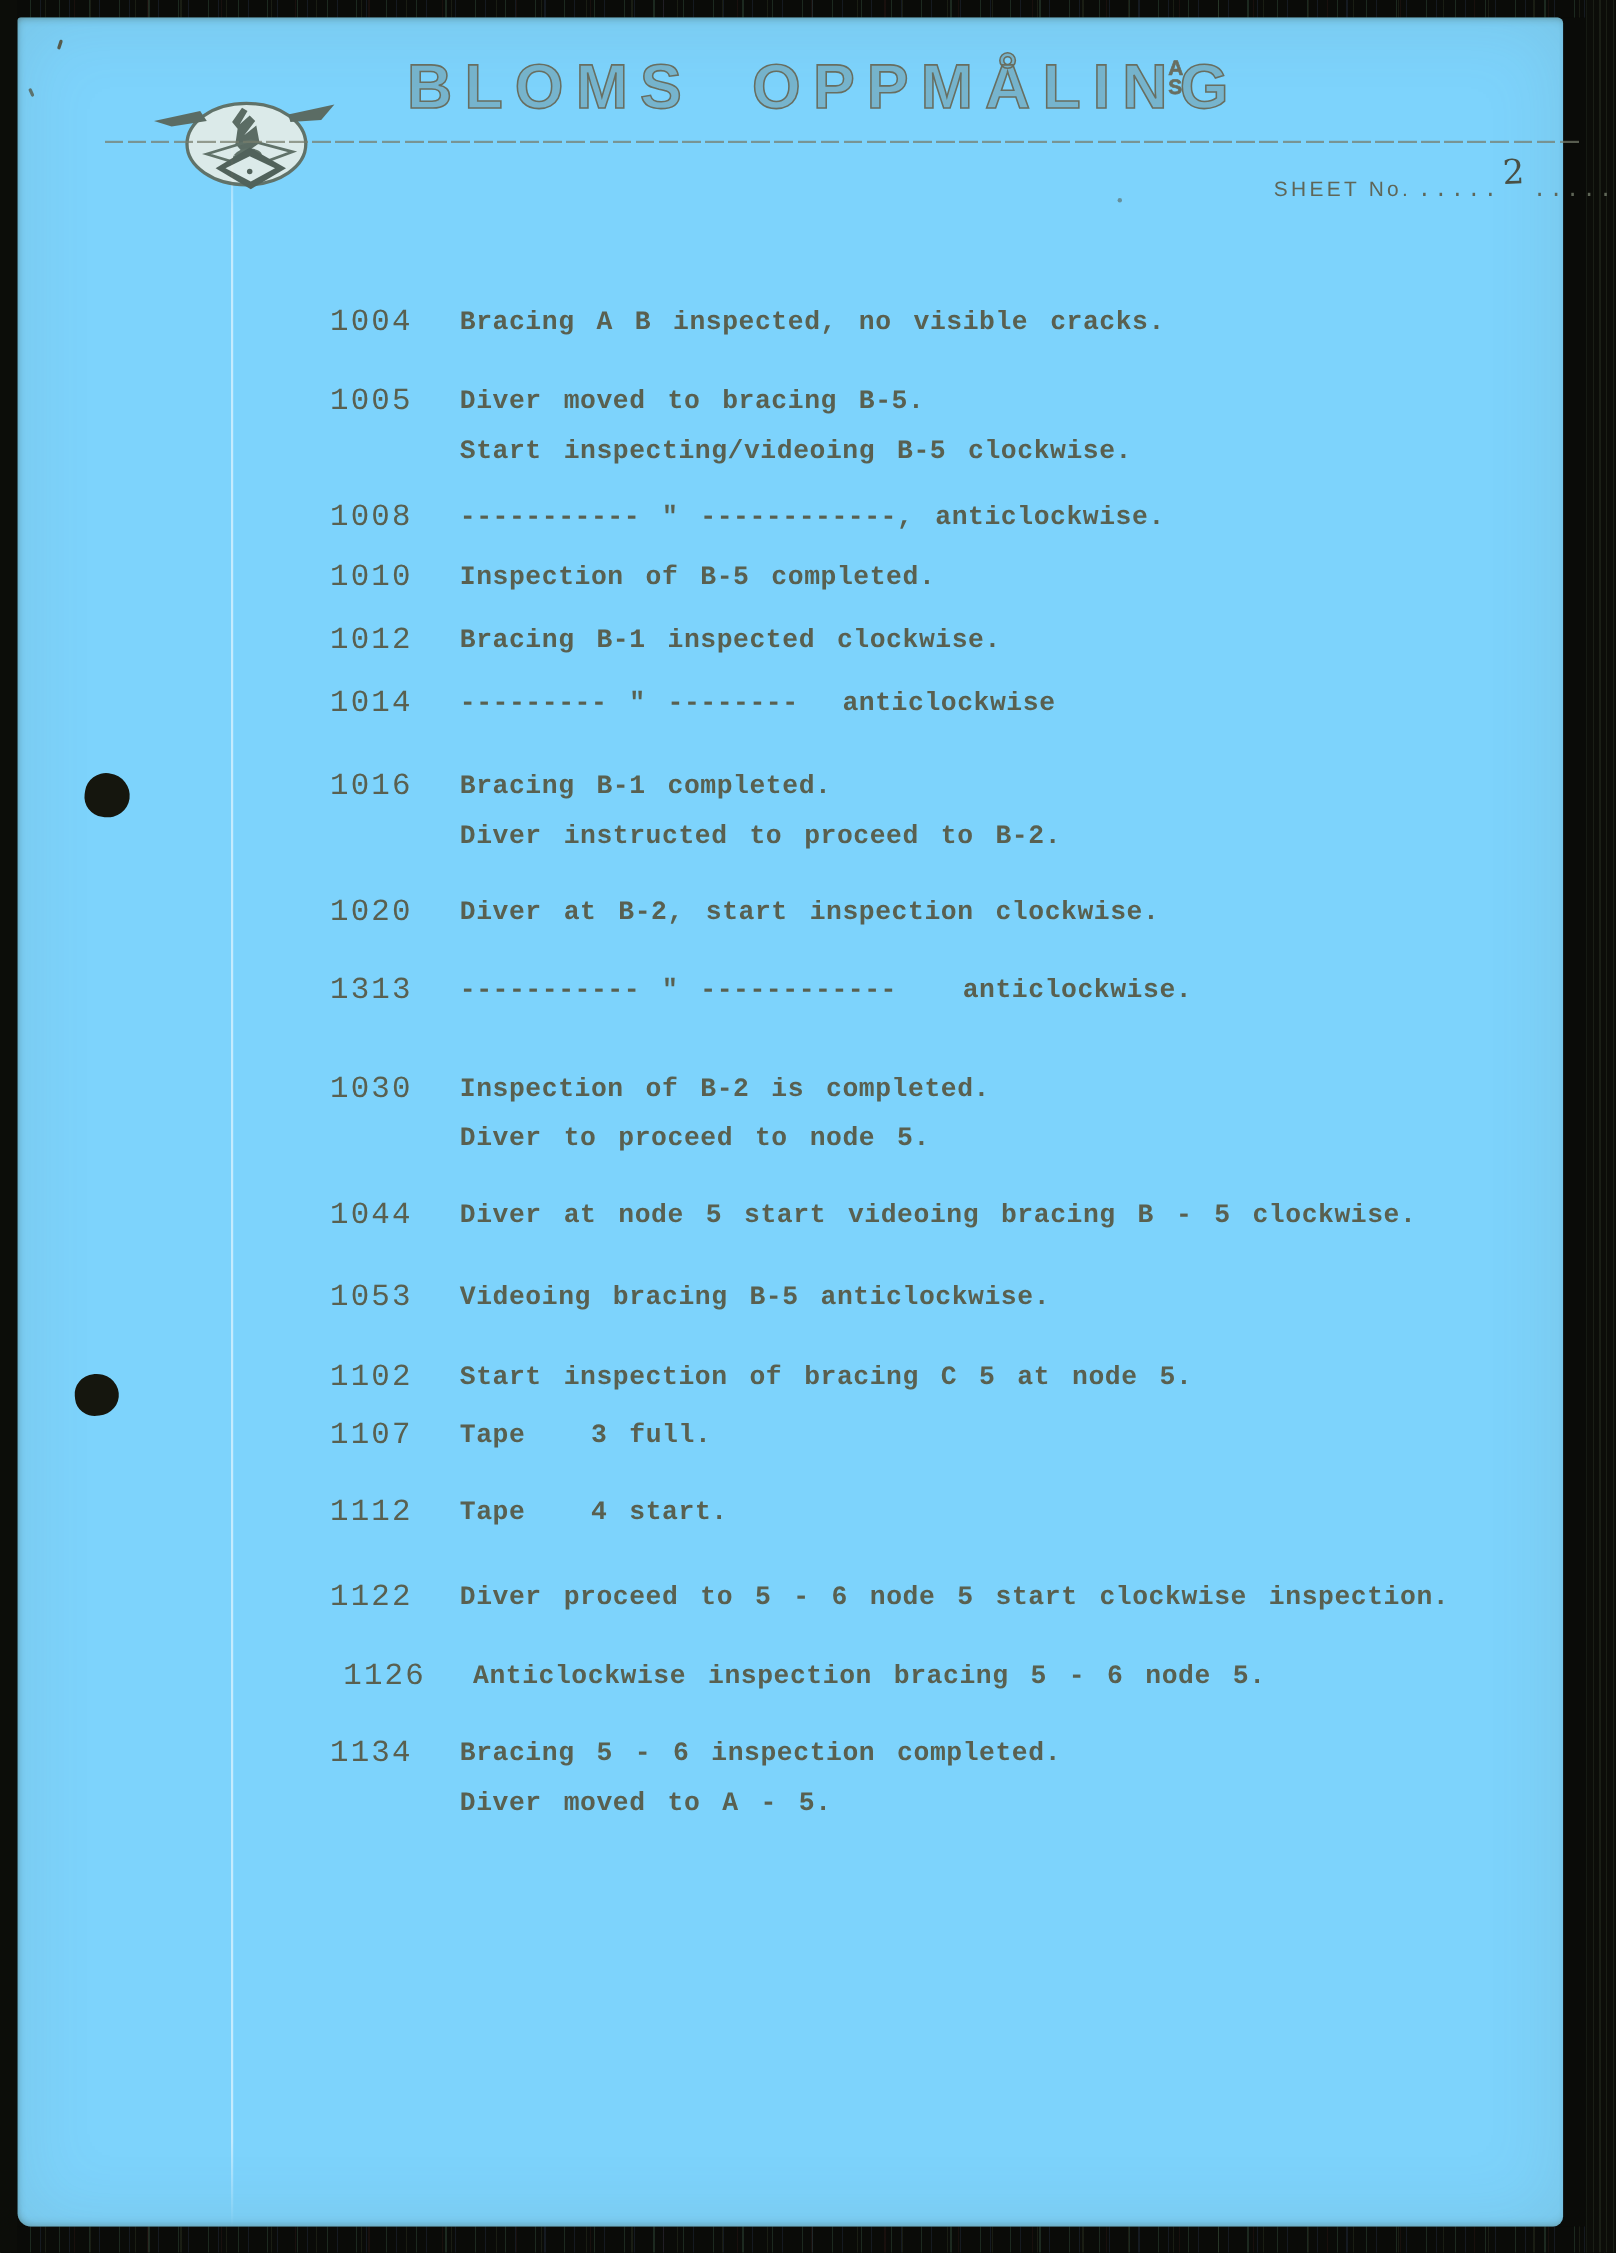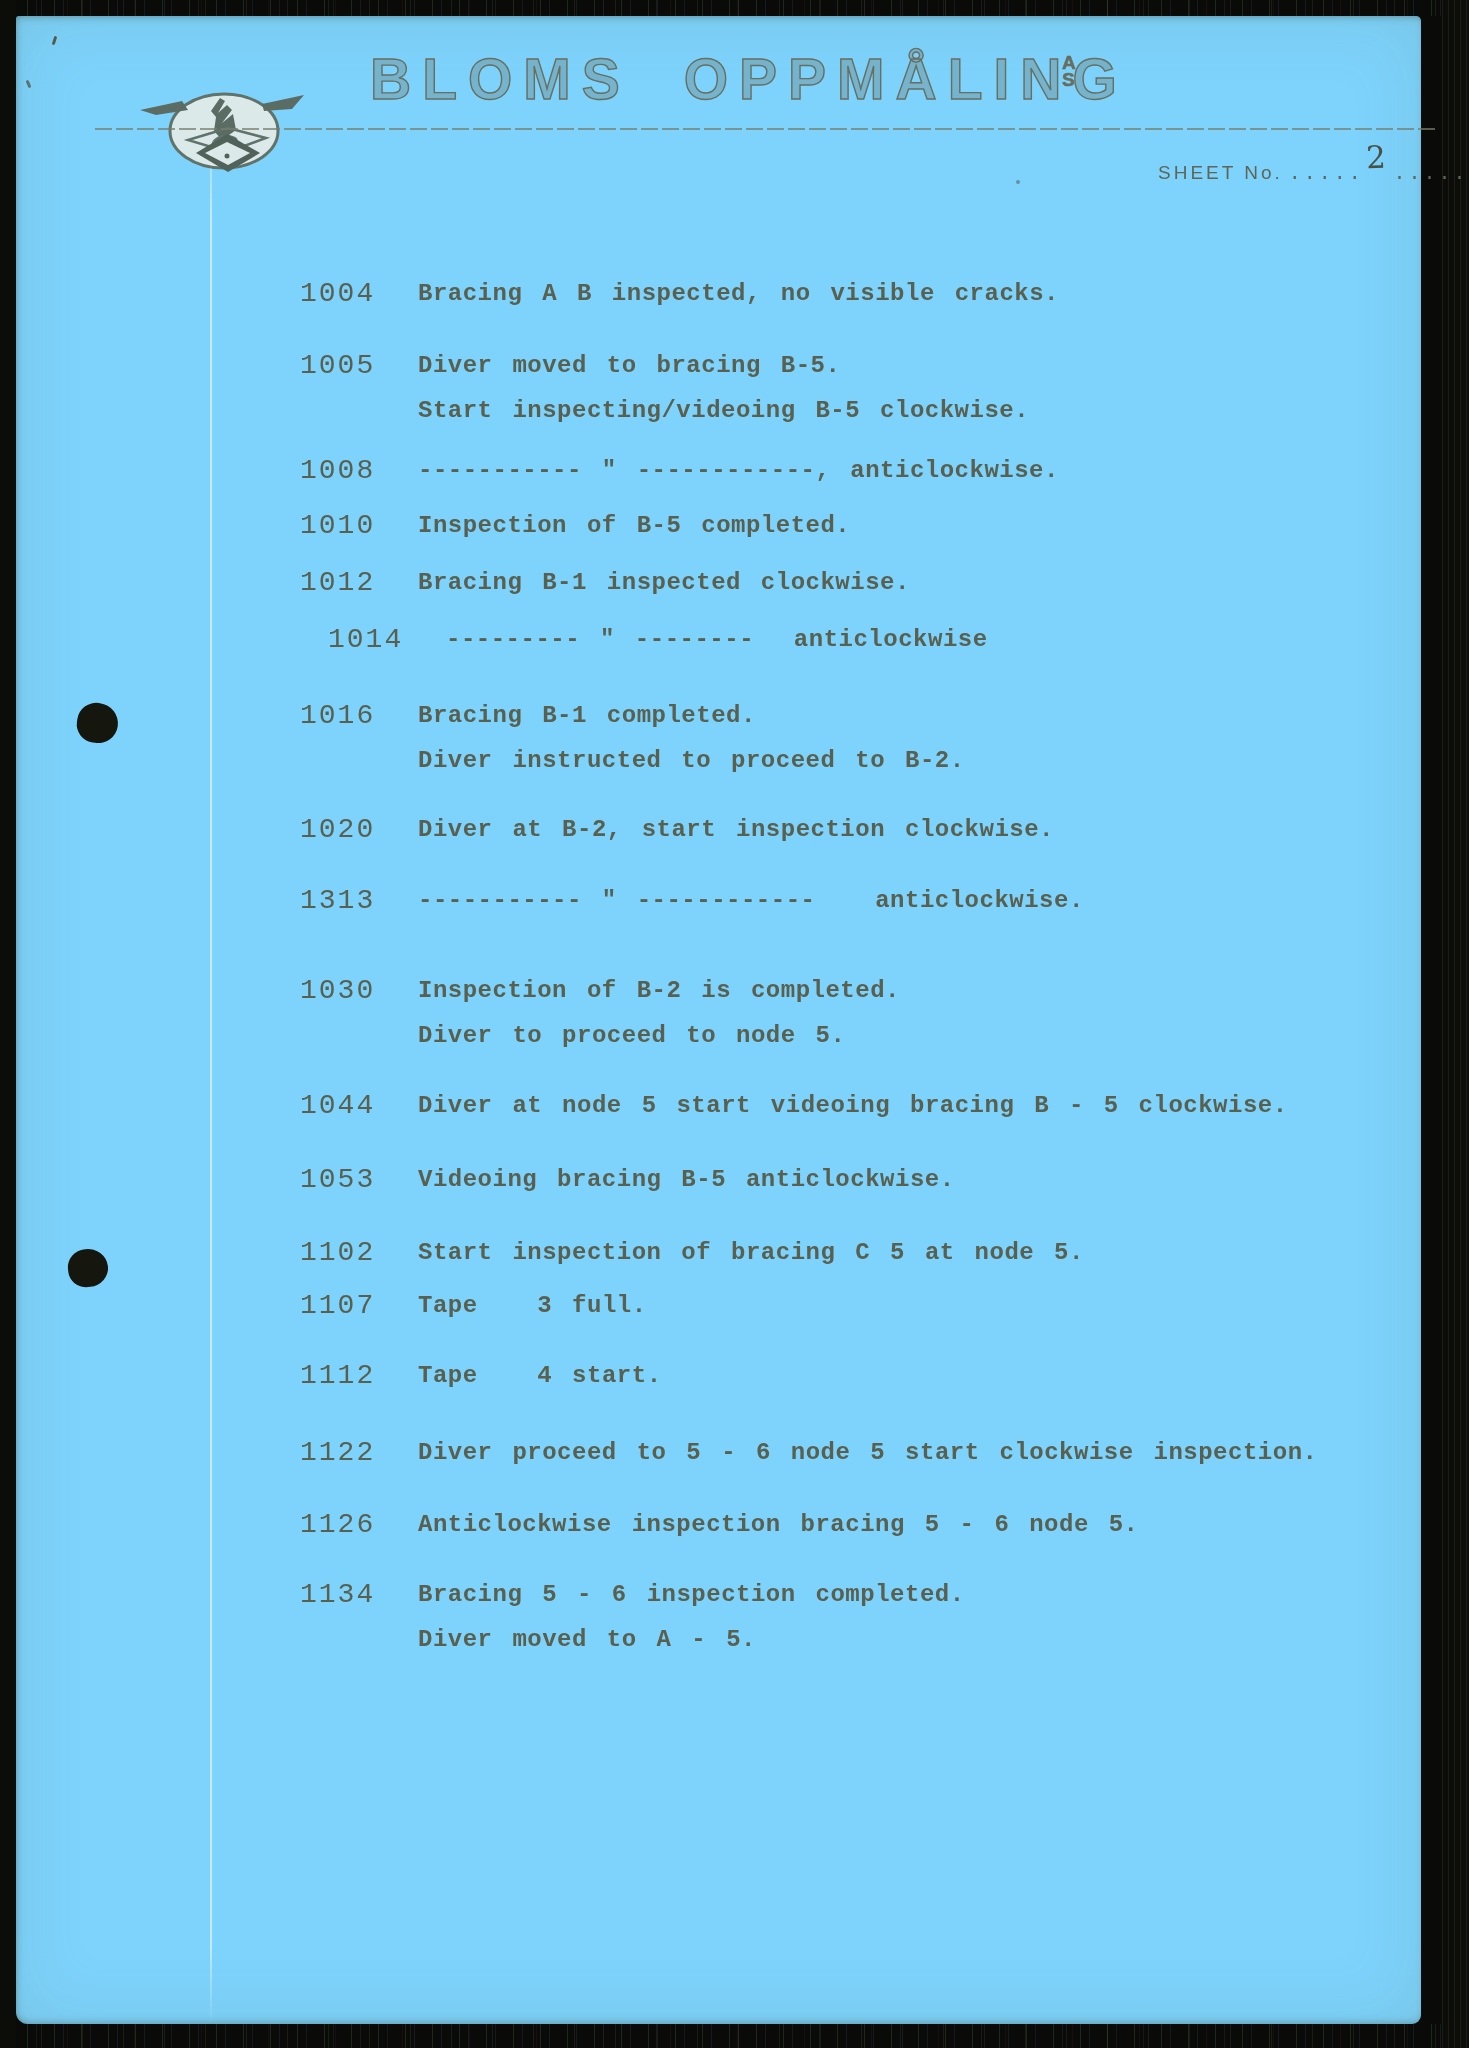--- a/index.html
+++ b/index.html
@@ -138,21 +138,21 @@
           <div class="entry-lines">
             <div class="entry-line">Inspection of B-5 completed.</div>
           </div>
         </div>
         <div class="entry" style="top: 544px;">
           <span class="entry-time">1012</span>
           <div class="entry-lines">
             <div class="entry-line">Bracing B-1 inspected clockwise.</div>
           </div>
         </div>
-        <div class="entry" style="top: 601px; margin-left: 28px;">
+        <div class="entry" style="top: 601px;">
           <span class="entry-time">1014</span>
           <div class="entry-lines">
             <div class="entry-line">--------- " --------  anticlockwise</div>
           </div>
         </div>
         <div class="entry" style="top: 677px;">
           <span class="entry-time">1016</span>
           <div class="entry-lines">
             <div class="entry-line">Bracing B-1 completed.</div>
             <div class="entry-line">Diver instructed to proceed to B-2.</div>
@@ -206,21 +206,21 @@
           <div class="entry-lines">
             <div class="entry-line">Tape   4 start.</div>
           </div>
         </div>
         <div class="entry" style="top: 1414px;">
           <span class="entry-time">1122</span>
           <div class="entry-lines">
             <div class="entry-line">Diver proceed to 5 - 6 node 5 start clockwise inspection.</div>
           </div>
         </div>
-        <div class="entry" style="top: 1486px;">
+        <div class="entry" style="top: 1486px; margin-left: 12px;">
           <span class="entry-time">1126</span>
           <div class="entry-lines">
             <div class="entry-line">Anticlockwise inspection bracing 5 - 6 node 5.</div>
           </div>
         </div>
         <div class="entry" style="top: 1556px;">
           <span class="entry-time">1134</span>
           <div class="entry-lines">
             <div class="entry-line">Bracing 5 - 6 inspection completed.</div>
             <div class="entry-line">Diver moved to A - 5.</div>

